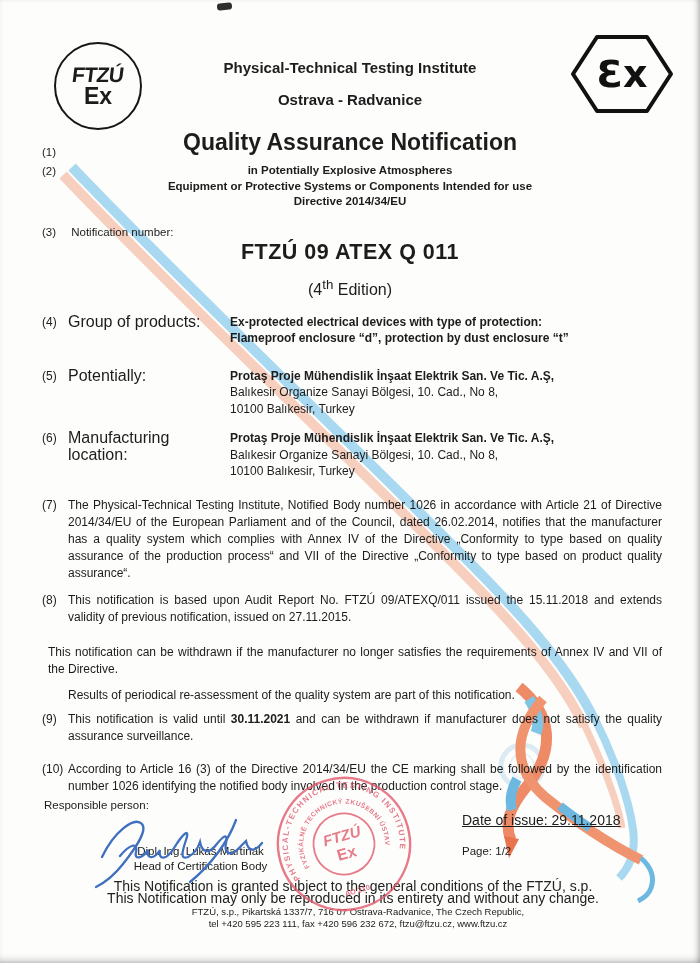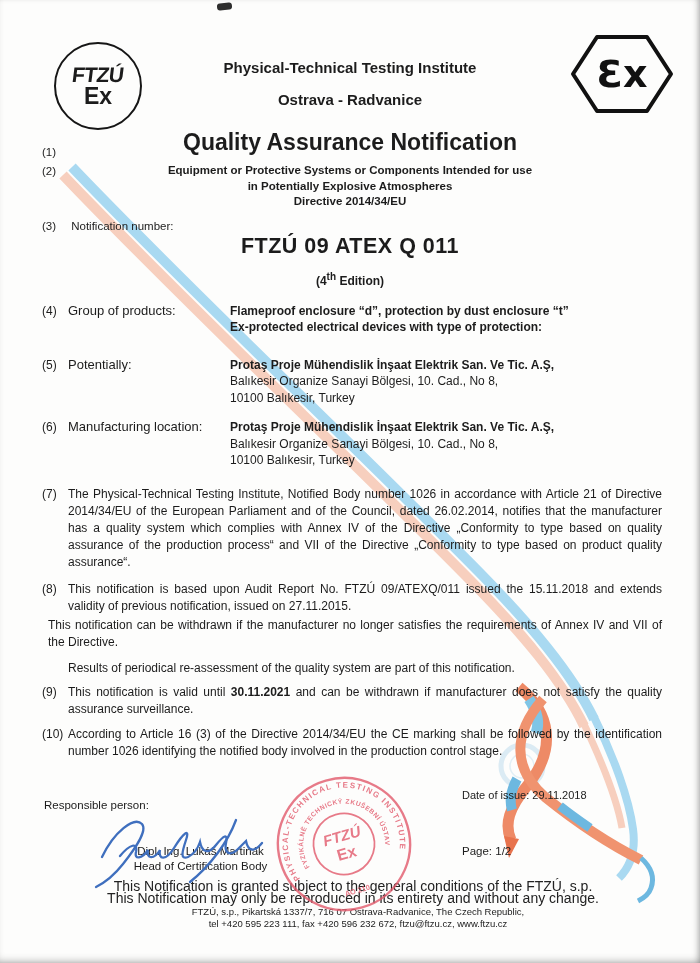--- a/index.html
+++ b/index.html
@@ -20,42 +20,42 @@
   .hex{position:absolute;right:26px;top:34px;}
 
   .row{position:relative;}
   .num{position:absolute;left:42px;font-size:11.5px;font-weight:normal;}
   .num-inline{display:inline-block;width:26px;font-size:11.5px;}
 
   .title-row{margin-top:4px;text-align:center;font-size:23px;font-weight:bold;line-height:28px;}
   .title-row .num{top:10px;}
   .scope{margin-top:7px;text-align:center;font-weight:bold;font-size:11.5px;line-height:15.5px;}
   .scope .num{top:1px;}
-  .row3{margin-top:9px;padding-left:42px;font-size:11.5px;line-height:15px;}
+  .row3{margin-top:15px;padding-left:42px;font-size:11.5px;line-height:15px;}
   .cert-number{text-align:center;font-weight:bold;font-size:21.5px;letter-spacing:.5px;}
-  .edition{margin-top:12px;text-align:center;font-weight:bold;font-size:12px;}
+  .edition{margin-top:12px;text-align:center;font-weight:normal;font-size:16px;}
 
   .item{display:grid;grid-template-columns:26px 162px auto;padding:0 40px 0 42px;
         font-size:12px;line-height:16.5px;}
-  .item .label{font-size:13px;}
+  .item .label{font-size:16px;}
   .i4{margin-top:15px;} .i5{margin-top:21px;} .i6{margin-top:13px;}
 
   .para{display:grid;grid-template-columns:26px auto;padding-left:42px;padding-right:38px;
         font-size:12px;line-height:17px;text-align:justify;}
   .sub{padding-left:68px;padding-right:38px;font-size:12px;line-height:17px;text-align:justify;}
-  .p7{margin-top:17px;} .p8{margin-top:10px;} .s1{margin-top:2px;padding-left:48px;} .s2{margin-top:9px;}
-  .p9{margin-top:7px;} .p10{margin-top:8px;}
+  .p7{margin-top:17px;} .p8{margin-top:10px;} .s1{margin-top:18px;padding-left:48px;} .s2{margin-top:9px;}
+  .p9{margin-top:7px;} .p10{margin-top:16px;}
 
   
   .responsible{position:absolute;left:44px;top:799px;font-size:11.5px;}
   .sig{position:absolute;left:86px;top:802px;z-index:2;}
   .sig-name{position:absolute;left:103px;top:845px;width:195px;text-align:center;font-size:11.5px;}
   .sig-role{position:absolute;left:103px;top:860px;width:195px;text-align:center;font-size:11.5px;}
   .stamp{position:absolute;left:270px;top:770px;z-index:2;}
-  .issue-date{position:absolute;left:462px;top:789px;font-size:11px;}
+  .issue-date{position:absolute;left:462px;top:812px;font-size:14px;text-decoration:underline;}
   .page-num{position:absolute;left:462px;top:845px;font-size:11.5px;}
   .foot-notes{position:absolute;left:0;right:0;top:880px;text-align:center;font-size:14px;line-height:12px;color:#222;margin-left:6px;}
   .foot-addr{position:absolute;left:16px;right:0;top:906px;text-align:center;font-size:9.5px;line-height:11.5px;color:#222;}
 </style>
 </head>
 <body>
 
 <div class="page">
 
   <svg class="deco" width="700" height="963" viewBox="0 0 700 963">
@@ -93,40 +93,40 @@
       </svg>
     </div>
 
     <div class="row title-row">
       <span class="num">(1)</span>
       <span>Quality Assurance Notification</span>
     </div>
 
     <div class="row scope">
       <span class="num">(2)</span>
+      <div>in Potentially Explosive Atmospheres</div>
       <div>Equipment or Protective Systems or Components Intended for use</div>
-      <div>in Potentially Explosive Atmospheres</div>
       <div>Directive 2014/34/EU</div>
     </div>
 
     <div class="row3">
       <span class="num-inline">(3)</span>
       <span>Notification number:</span>
     </div>
     <div class="cert-number">FTZÚ 09 ATEX Q 011</div>
     <div class="edition">
       <span>(4</span><sup>th</sup><span> Edition)</span>
     </div>
 
     <div class="item i4">
       <span>(4)</span>
       <span class="label">Group of products:</span>
       <div>
+        <div><b>Ex-protected electrical devices with type of protection:</b></div>
         <div><b>Flameproof enclosure “d”, protection by dust enclosure “t”</b></div>
-        <div><b>Ex-protected electrical devices with type of protection:</b></div>
       </div>
     </div>
 
     <div class="item i5">
       <span>(5)</span>
       <span class="label">Potentially:</span>
       <div>
         <div><b>Protaş Proje Mühendislik İnşaat Elektrik San. Ve Tic. A.Ş,</b></div>
         <div>Balıkesir Organize Sanayi Bölgesi, 10. Cad., No 8,</div>
         <div>10100 Balıkesir, Turkey</div>

